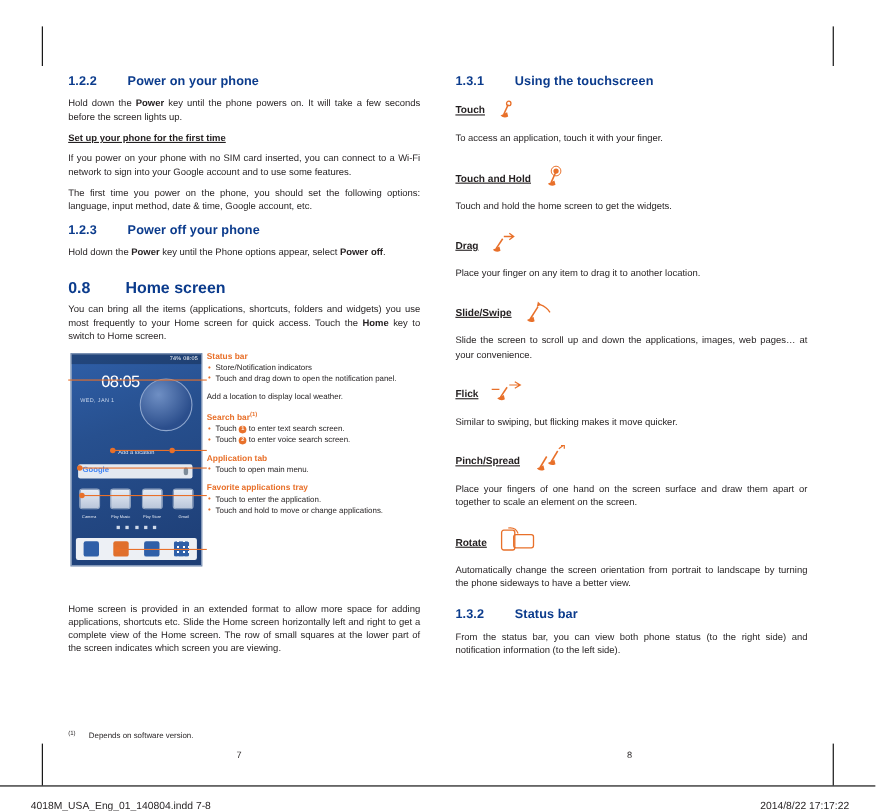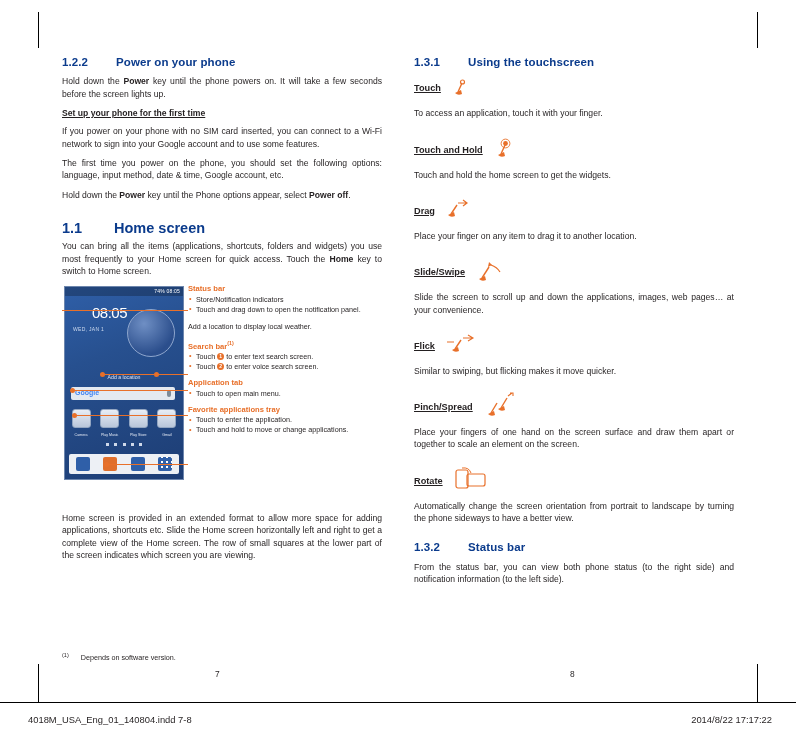--- a/index.html
+++ b/index.html
@@ -10,21 +10,21 @@
   body {
     width: 796px;
     height: 737px;
     font-family: "Liberation Sans", sans-serif;
     color: #231f20;
     position: relative;
     overflow: hidden;
   }
   .page {
     position: absolute;
-    left: 0; top: 4px;
+    left: 0; top: 16px;
     width: 796px;
     height: 585px;
   }
   
   .crop {
     position: absolute;
     background: #000;
   }
   .crop.v { width: 1px; height: 36px; }
 
@@ -341,27 +341,30 @@
       <span class="num">1.2.2</span><span>Power on your phone</span>
     </h2>
 
     <p><span>Hold down the </span><span class="b">Power</span><span> key until the phone powers on. It will take a few seconds before the screen lights up.</span></p>
 
     <div class="u-head">Set up your phone for the first time</div>
 
     <p>If you power on your phone with no SIM card inserted, you can connect to a Wi-Fi network to sign into your Google account and to use some features.</p>
     <p>The first time you power on the phone, you should set the following options: language, input method, date &amp; time, Google account, etc.</p>
 
+    <h2 class="sec" style="margin-top:10px;">
+      <span class="num">1.2.3</span><span>Power off your phone</span>
+    </h2>
 
     <p><span>Hold down the </span><span class="b">Power</span><span> key until the Phone options appear, select </span><span class="b">Power off</span><span>.</span></p>
 
     <div class="spacer-14"></div>
 
     <h1 class="big">
-      <span class="num">1.1</span><span>Home screen</span>
+      <span class="num">0.8</span><span>Home screen</span>
     </h1>
 
     <p><span>You can bring all the items (applications, shortcuts, folders and widgets) you use most frequently to your Home screen for quick access. Touch the </span><span class="b">Home</span><span> key to switch to Home screen.</span></p>
 
     <div class="illus">
 
       <div class="phone">
         <div class="ph-status">74%  08:05</div>
         <div class="ph-clock">08:05</div>
         <div class="ph-date">WED, JAN 1</div>

